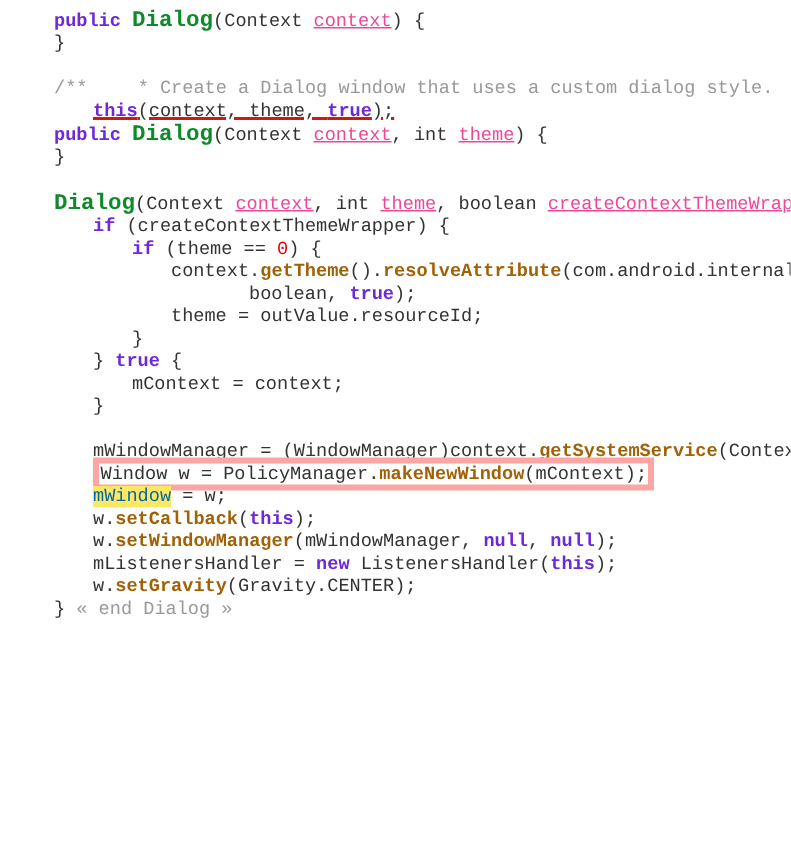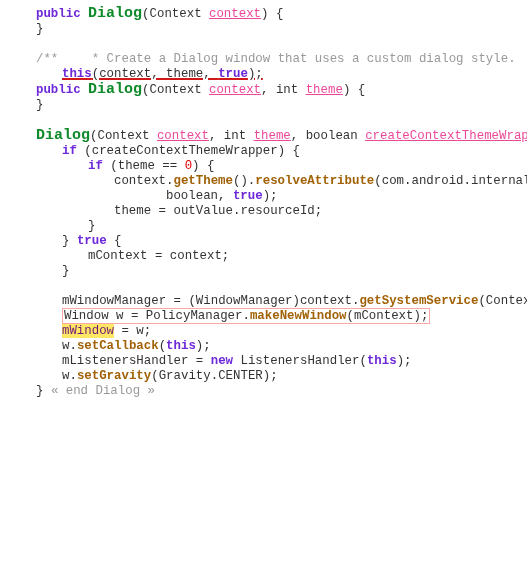--- a/index.html
+++ b/index.html
@@ -12,27 +12,27 @@
     color: #333333;
     white-space: nowrap;
     width: 527px;
     box-sizing: border-box;
     overflow: hidden;
   }
   .kw { color: #6d28d9; font-weight: bold; }
   .typeBig { color: #0f8a2a; font-weight: bold; font-size: 15px; }
   .paramtype { text-decoration: underline; color: #333; }
   .num { color: #e60000; }
-  .patt { color: #701a75; text-align: right; }
+  .patt { color: #0369a1; text-align: right; }
   .comment { color: #999999; }
   .link { color: #ec4899; text-decoration: underline; }
   .meth { color: #a16207; font-weight: bold; }
   .hl { background: #ffe766; }
   .redund { text-decoration: underline; text-decoration-color: #d01818; text-decoration-thickness: 2px; }
-  .redbox { border: 1px solid #fca5a5; padding: 0 1px; }
+  .redbox { border: 4px solid #fca5a5; padding: 0 1px; }
   .ind1 { padding-left: 26px; display:inline-block; }
   .ind2 { padding-left: 52px; display:inline-block; }
   .ind3 { padding-left: 78px; display:inline-block; }
   .ind4 { padding-left: 104px; display:inline-block; }
   .ind6 { padding-left: 156px; display:inline-block; }
 </style>
 </head>
 <body>
 
 <div>
@@ -71,17 +71,18 @@
 <div><span class="ind3">}</span></div>
 <div><span class="ind2"><span>} </span><span class="kw">true</span><span> {</span></span></div>
 <div><span class="ind3">mContext = context;</span></div>
 <div><span class="ind2">}</span></div>
 <div>&nbsp;</div>
 
 <div><span class="ind2"><span>mWindowManager = (WindowManager)context.</span><span class="meth">getSystemService</span><span>(Context.WIND</span></span></div>
 <div><span class="ind2"><span class="redbox"><span>Window w = PolicyManager.</span><span class="meth">makeNewWindow</span><span>(mContext);</span></span></span></div>
 <div><span class="ind2"><span class="hl patt">mWindow</span><span> = w;</span></span></div>
 <div><span class="ind2"><span>w.</span><span class="meth">setCallback</span><span>(</span><span class="kw">this</span><span>);</span></span></div>
+<div><span class="ind2"><span>w.</span><span class="meth">setWindowManager</span><span>(mWindowManager, </span><span class="kw">null</span><span>, </span><span class="kw">null</span><span>);</span></span></div>
 <div><span class="ind2"><span>mListenersHandler = </span><span class="kw">new</span><span> ListenersHandler(</span><span class="kw">this</span><span>);</span></span></div>
 <div><span class="ind2"><span>w.</span><span class="meth">setGravity</span><span>(Gravity.CENTER);</span></span></div>
 <div><span class="ind1"><span>} </span><span class="comment">« end Dialog »</span></span></div>
 
 </div>
 
 </body></html>

